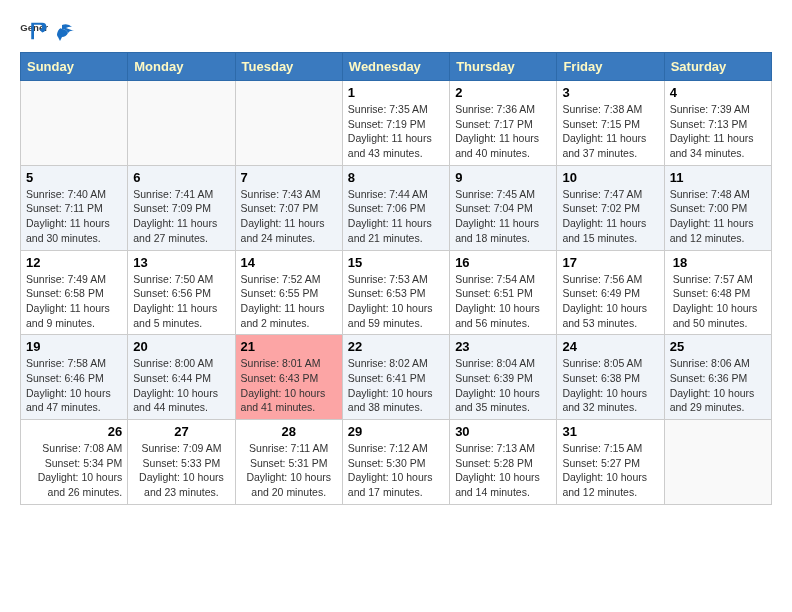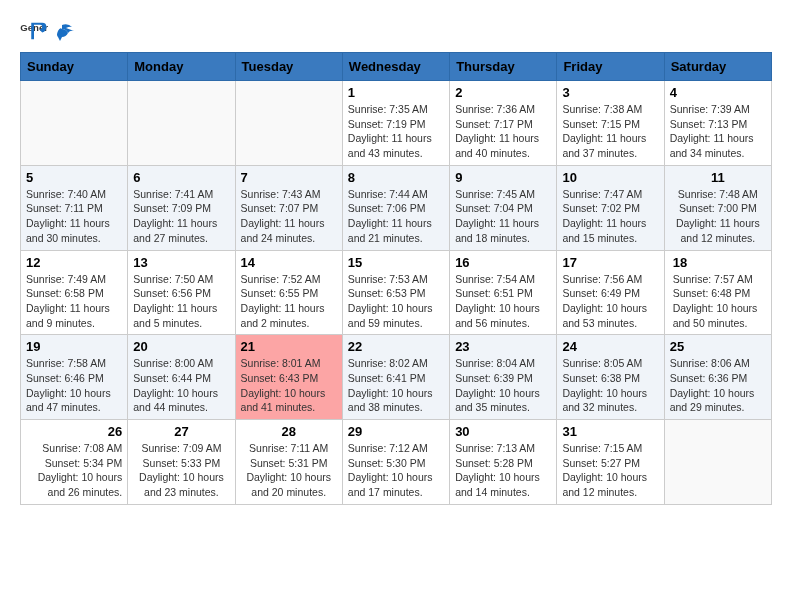--- a/index.html
+++ b/index.html
@@ -37,21 +37,21 @@
       font-size: 16px;
       color: #555;
     }
     .calendar {
       width: 100%;
       border-collapse: collapse;
       font-size: 11px;
     }
     .calendar th {
       background-color: #3a7abf;
-      color: #000000;
+      color: #fef9c3;
       text-align: left;
       padding: 6px 6px;
       font-size: 13px;
       font-weight: bold;
       border: 1px solid #2d6aaa;
       margin-top: 12px;
     }
     .calendar td {
       border: 1px solid #ccc;
       vertical-align: top;
@@ -190,21 +190,21 @@
           <div class="day-info">Daylight: 11 hours</div>
           <div class="day-info">and 18 minutes.</div>
         </td>
         <td style="background: rgb(240, 244, 249);">
           <span class="day-num">10</span>
           <div class="day-info">Sunrise: 7:47 AM</div>
           <div class="day-info">Sunset: 7:02 PM</div>
           <div class="day-info">Daylight: 11 hours</div>
           <div class="day-info">and 15 minutes.</div>
         </td>
-        <td style="background: rgb(240, 244, 249); text-align: center;">
+        <td style="background: rgb(240, 244, 249);">
           <span class="day-num">11</span>
           <div class="day-info">Sunrise: 7:48 AM</div>
           <div class="day-info">Sunset: 7:00 PM</div>
           <div class="day-info">Daylight: 11 hours</div>
           <div class="day-info">and 12 minutes.</div>
         </td>
       </tr>
       <tr>
         <td style="background: rgb(255, 255, 255);">
           <span class="day-num">12</span>

